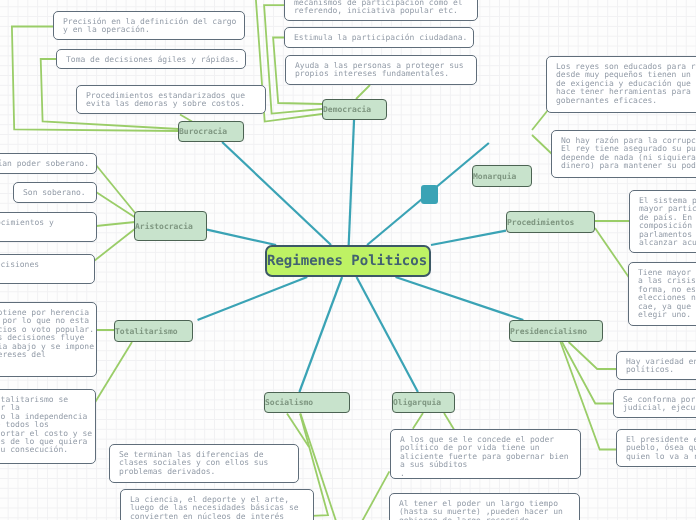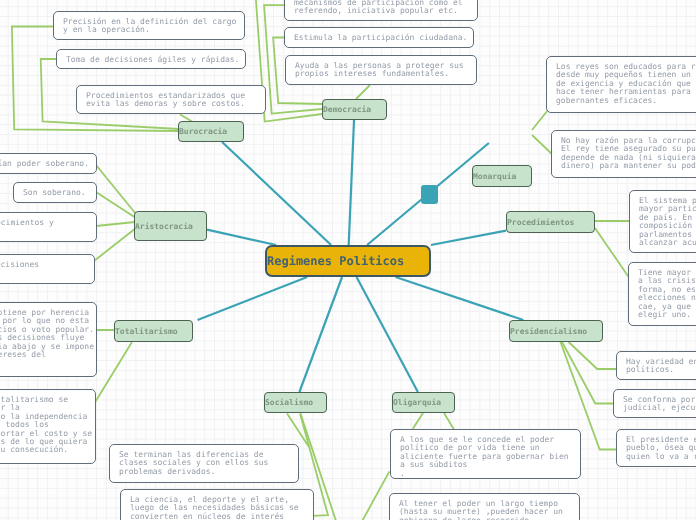--- a/index.html
+++ b/index.html
@@ -7,22 +7,22 @@
 body{width:696px;height:520px;overflow:hidden;background:#ffffff;
  -webkit-font-smoothing:antialiased;text-rendering:geometricPrecision;
  font-family:"DejaVu Sans Mono","Liberation Mono",monospace;}
 #canvas{position:relative;width:696px;height:520px;overflow:hidden;background:#fdfdfd;}
 #grid{position:absolute;left:0;top:0;width:696px;height:520px;
  background-image:linear-gradient(to right,#f1f1f3 1px,transparent 1px),
                   linear-gradient(to bottom,#f1f1f3 1px,transparent 1px);
  background-size:9.84px 9.84px;background-position:-2.2px -3.6px;}
 svg#links{position:absolute;left:0;top:0;width:696px;height:520px;pointer-events:none;}
 .node{position:absolute;box-sizing:border-box;display:flex;align-items:center;justify-content:flex-start;white-space:nowrap;font-weight:bold;}
-.root{background:#eab308;border:2.5px solid #3c5866;border-radius:7px;color:#426271;
- font-size:12px;letter-spacing:0px;}
+.root{background:#bef264;border:2.5px solid #3c5866;border-radius:7px;color:#426271;
+ font-size:14px;letter-spacing:0px;}
 .topic{background:#c8e3cc;border:1.6px solid #4c6353;border-radius:4px;color:#7e9680;
  font-size:8px;letter-spacing:0px;}
 .leaf{position:absolute;box-sizing:border-box;background:#ffffff;border:1.7px solid #5f6d7a;
  border-radius:5px;color:#939ca8;font-size:8px;line-height:8.4px;letter-spacing:0px;
  padding:6px 9px;white-space:pre;overflow:hidden;}
 .handle{position:absolute;border-radius:3px;}
 </style>
 </head>
 <body>
 
@@ -138,21 +138,21 @@
 de arriba hacia abajo y se impone
 sobre los intereses del
 pueblo.</div>
       <div class="leaf" style="left: -72px; top: 389px; width: 168px; height: 75px;">El fin del totalitarismo se
 basa en lograr la
 supremacía y/o la independencia
 por encima de todos los
 demás sin importar el costo y se
 logra a través de lo que quiera
 para lograr su consecución.</div>
-      <div class="node topic" style="left: 264px; top: 392px; width: 63px; height: 21px;">
+      <div class="node topic" style="left: 264px; top: 392px; width: 86px; height: 21px;">
         <span>Socialismo</span>
       </div>
       <div class="leaf" style="left: 109px; top: 444px; width: 190px; height: 39px;">Se terminan las diferencias de
 clases sociales y con ellos sus
 problemas derivados.</div>
       <div class="leaf" style="left: 120px; top: 489px; width: 194px; height: 39px;">La ciencia, el deporte y el arte,
 luego de las necesidades básicas se
 convierten en núcleos de interés</div>
       <div class="node topic" style="left: 392px; top: 392px; width: 63px; height: 21px;">
         <span>Oligarquia</span>

